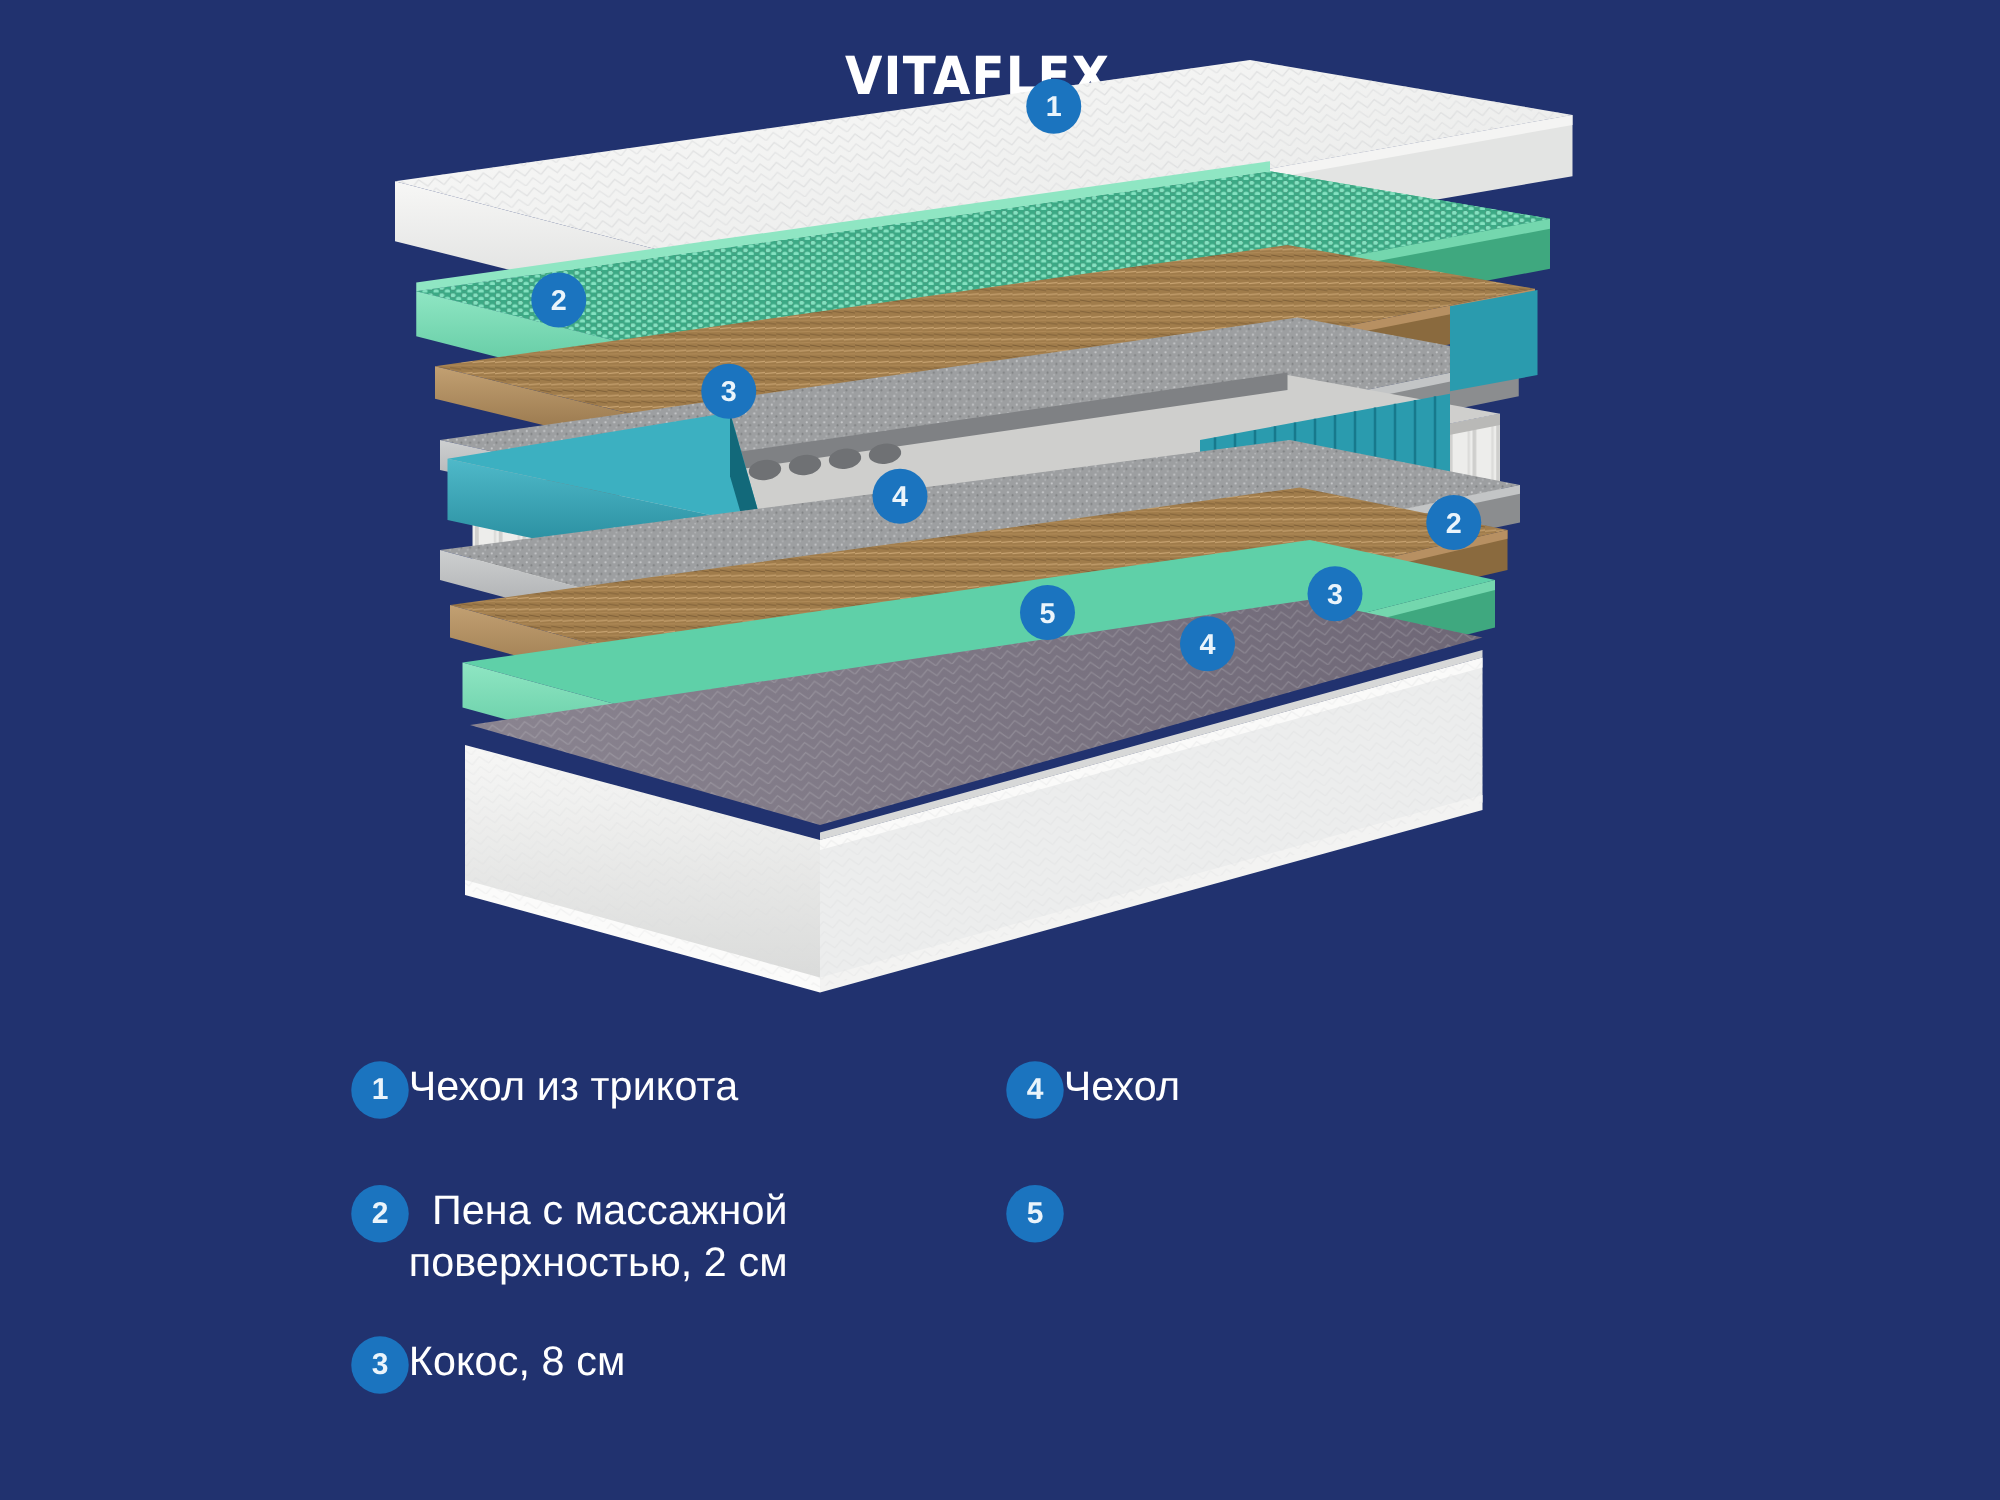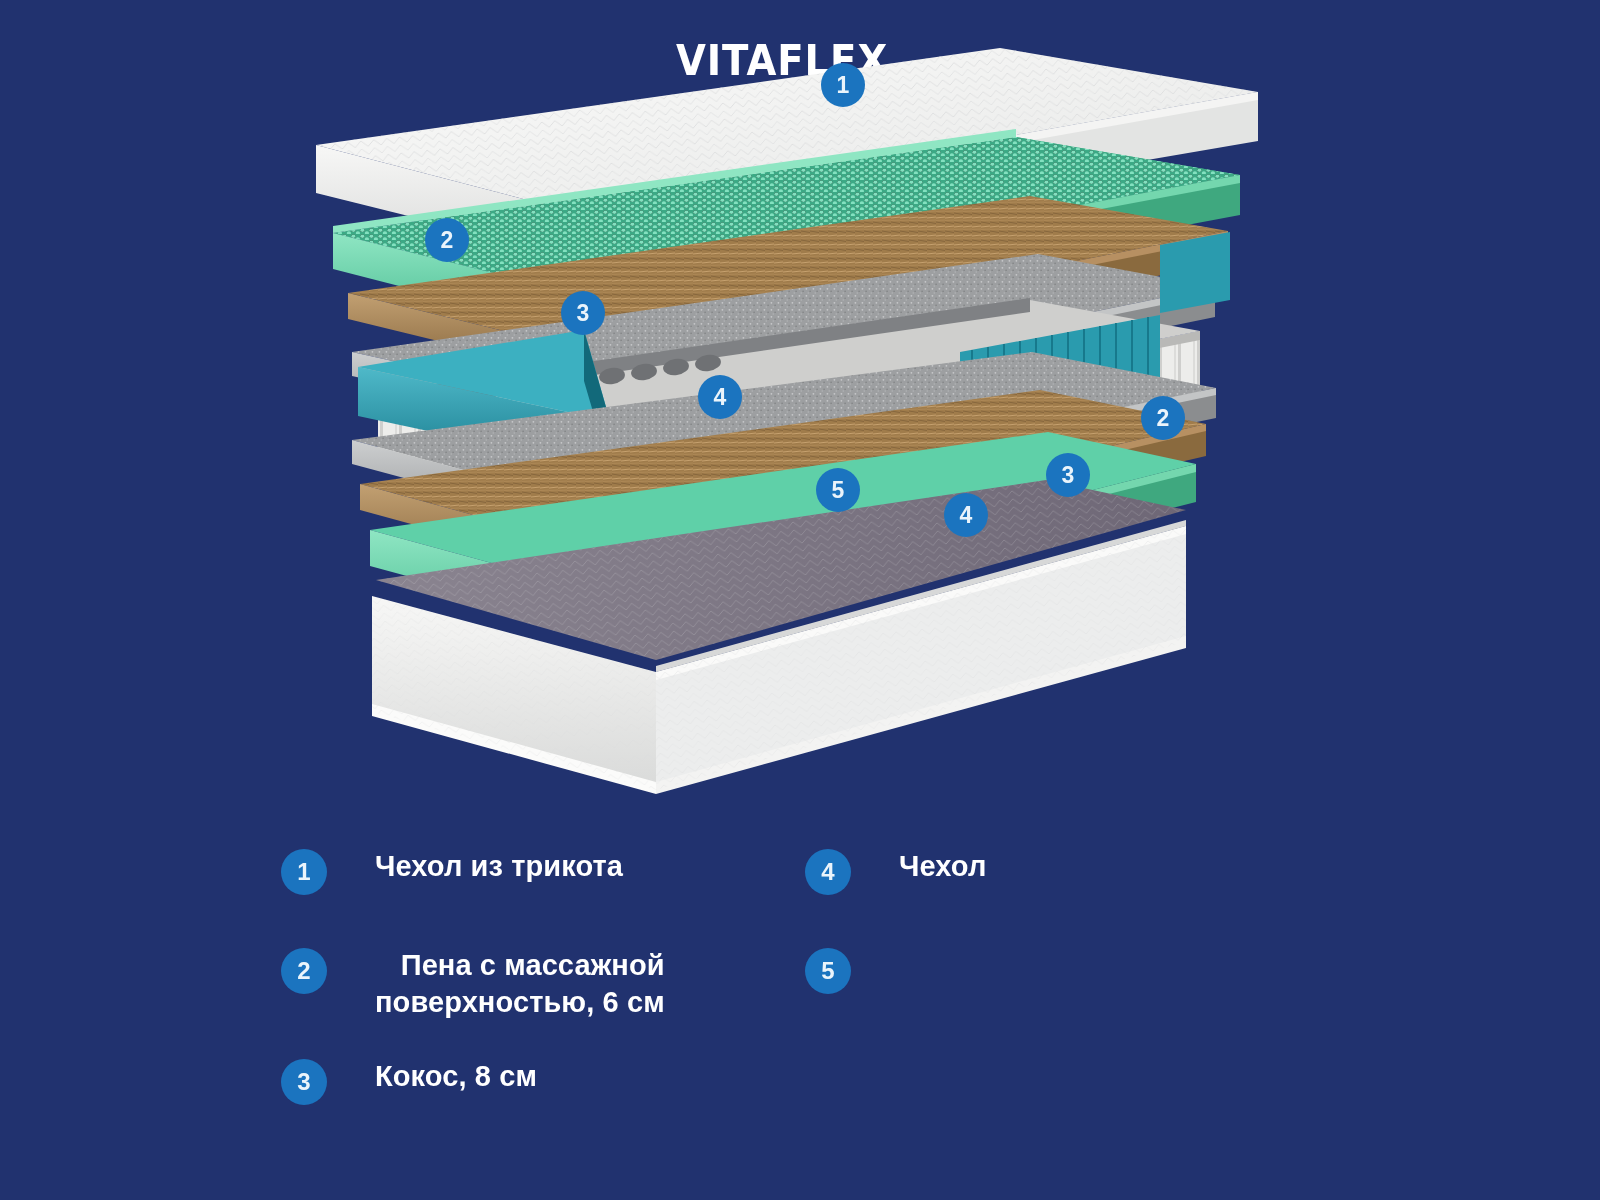--- a/index.html
+++ b/index.html
@@ -62,24 +62,23 @@
   }
   .legend-badge{
     flex:0 0 auto;
     width:46px;height:46px;border-radius:50%;
     background:#1b74bf;color:#eaf4fb;
     display:flex;align-items:center;justify-content:center;
     font-size:24px;font-weight:700;
     margin-top:4px;
   }
   .legend-text{
-    margin-left:48px;
     color:#ffffff;
-    font-size:29px;
-    font-weight:700;
+    font-size:33px;
+    font-weight:400;
     line-height:1.28;
     letter-spacing:.1px;
     white-space:pre-line;
     padding-top:3px;
   }
   .legend-row.r1{margin-bottom:41px;}
   .legend-row.r2{margin-bottom:34px;}
 </style>
 </head>
 <body>
@@ -330,21 +329,21 @@
           <span>1</span>
         </div>
         <div class="legend-text">Чехол из трикота</div>
       </div>
 
       <div class="legend-row r2">
         <div class="legend-badge">
           <span>2</span>
         </div>
         <div class="legend-text">Пена с массажной
-поверхностью, 6 см</div>
+поверхностью, 2 см</div>
       </div>
 
       <div class="legend-row">
         <div class="legend-badge">
           <span>3</span>
         </div>
         <div class="legend-text">Кокос, 8 см</div>
       </div>
 
     </div>

